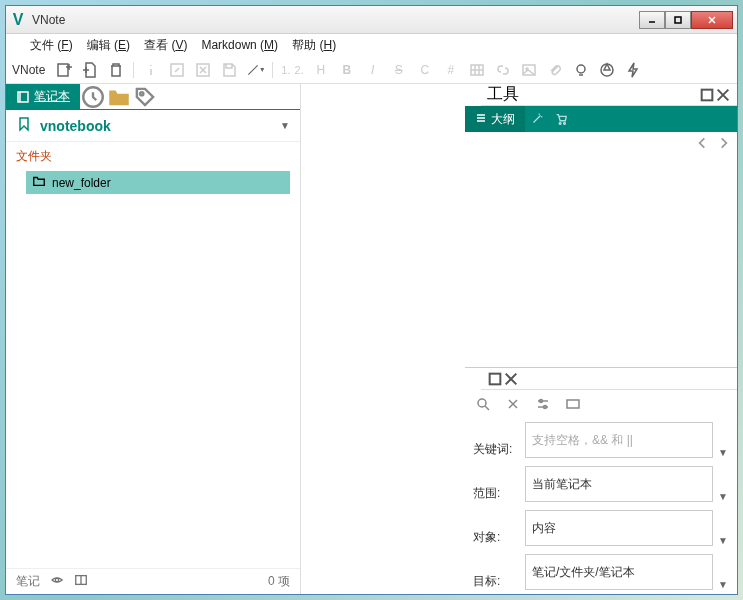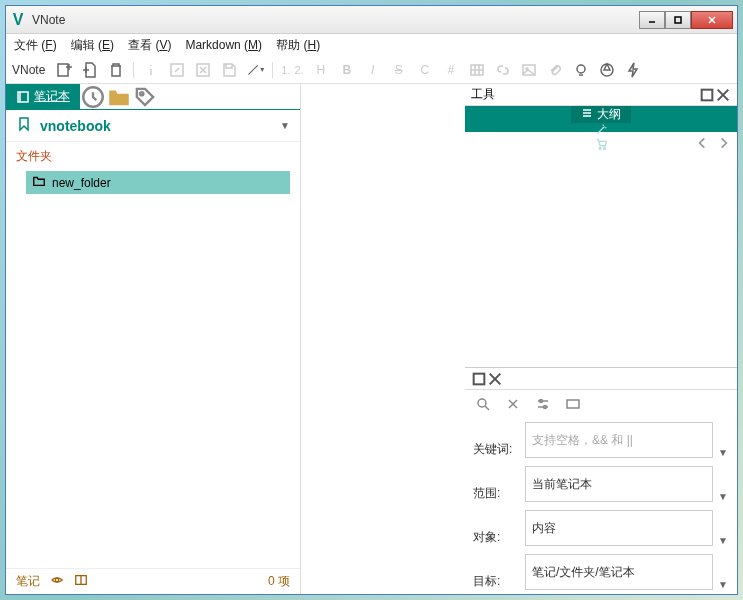--- a/index.html
+++ b/index.html
@@ -5,49 +5,49 @@
 * { box-sizing: border-box; margin: 0; padding: 0; font-family: "Microsoft YaHei", "Segoe UI", sans-serif; }
 body { background: linear-gradient(135deg, #a8d8e8, #8cc8c8, #d8e8d8); width: 743px; height: 600px; overflow: hidden; padding: 5px; }
 .window { width: 733px; height: 590px; background: #fff; border: 1px solid #4a7fb5; display: flex; flex-direction: column; }
 .titlebar { height: 28px; background: linear-gradient(#f8f8f8, #e8e8e8); display: flex; align-items: center; padding: 0 4px; border-bottom: 1px solid #d0d0d0; }
 .titlebar .app-icon { width: 16px; height: 16px; color: #00897b; margin-right: 6px; display: flex; align-items: center; justify-content: center; font-weight: bold; }
 .titlebar .title { font-size: 12px; color: #333; flex: 1; }
 .winbtns { display: flex; gap: 0; }
 .winbtn { width: 26px; height: 18px; border: 1px solid #888; background: linear-gradient(#f8f8f8, #d8d8d8); display: flex; align-items: center; justify-content: center; font-size: 10px; }
 .winbtn.close { background: linear-gradient(#e8807a, #d4453a); color: #fff; width: 42px; border-color: #a03028; }
 .winbtn svg { width: 10px; height: 10px; }
-.menubar { height: 22px; display: flex; align-items: center; padding: 0 8px; gap: 14px; font-size: 12px; color: #222; }
+.menubar { height: 22px; display: flex; align-items: center; padding: 0 24px; gap: 14px; font-size: 12px; color: #222; }
 .menubar .u { text-decoration: underline; }
 .toolbar { height: 28px; display: flex; align-items: center; padding: 0 6px; gap: 8px; border-bottom: 1px solid #e0e0e0; }
 .toolbar .tlabel { font-size: 12px; color: #333; margin-right: 2px; }
 .toolbar .ticon { width: 18px; height: 18px; display: flex; align-items: center; justify-content: center; color: #666; }
 .toolbar .ticon.disabled { color: #ccc; }
 .toolbar .sep { width: 1px; height: 16px; background: #ddd; }
 .toolbar .numbers { color: #ccc; font-size: 11px; display: flex; gap: 4px; }
 .content { flex: 1; display: flex; overflow: hidden; }
 .leftpanel { width: 295px; border-right: 1px solid #ddd; display: flex; flex-direction: column; }
 .tabs { display: flex; height: 26px; border-bottom: 1px solid #00897b; }
 .tab { display: flex; align-items: center; gap: 4px; padding: 0 10px; font-size: 12px; text-decoration: underline; }
 .tab.active { background: #00897b; color: #fff; }
 .tab .icon { width: 14px; height: 14px; display: flex; align-items: center; justify-content: center; }
 .iconbtn { width: 26px; display: flex; align-items: center; justify-content: center; color: #888; }
 .notebook-select { height: 32px; display: flex; align-items: center; padding: 0 10px; gap: 8px; color: #00897b; font-weight: bold; font-size: 14px; border-bottom: 1px solid #eee; justify-content: center; }
 .notebook-select .arrow { margin-left: auto; color: #666; font-size: 10px; }
 .section-label { font-size: 12px; padding: 6px 10px 2px; color: #c2410c; }
 .folder-tree { padding: 4px 10px; }
 .treeitem { display: flex; align-items: center; padding-left: 10px; }
 .treeitem .folder-row { flex: 1; display: flex; align-items: center; gap: 6px; background: #7fccc4; padding: 3px 6px; font-size: 12px; }
-.notes-header { display: flex; align-items: center; gap: 10px; padding: 4px 10px; font-size: 12px; color: #a16207; border-top: 1px solid #eee; margin-top: auto; position: relative; top: -340px; }
+.notes-header { display: flex; align-items: center; gap: 10px; padding: 4px 10px; font-size: 12px; color: #737373; border-top: 1px solid #eee; margin-top: auto; position: relative; top: -340px; }
 .notes-header .count { margin-left: auto; }
 .centerpanel { flex: 1; background: #fff; }
 .rightpanel { width: 272px; display: flex; flex-direction: column; }
-.panel-header { height: 22px; display: flex; align-items: center; padding: 0 6px; font-size: 12px; border-bottom: 1px solid #ddd; }
+.panel-header { height: 22px; display: flex; align-items: center; padding: 0 6px; font-size: 16px; border-bottom: 1px solid #ddd; margin-left: 16px; }
 .panel-header .title { flex: 1; }
 .panel-header .hbtn { width: 16px; height: 16px; display: flex; align-items: center; justify-content: center; color: #555; cursor: pointer; }
-.tools-tabs { display: flex; height: 26px; background: #00897b; align-items: center; flex-direction: column; }
+.tools-tabs { display: flex; height: 26px; background: #00897b; align-items: center; }
 .tools-tabs .ttab { display: flex; align-items: center; gap: 4px; padding: 0 10px; font-size: 12px; color: #fff; height: 100%; }
 .tools-tabs .ttab.active { background: #00796b; }
 .tools-tabs .ticon2 { width: 24px; display: flex; align-items: center; justify-content: center; color: #b2dfdb; }
 .outline-body { flex: 1; min-height: 140px; }
 .outline-nav { display: flex; justify-content: flex-end; gap: 8px; padding: 4px 6px; color: #999; }
 .search-panel { border-top: 1px solid #ccc; display: flex; flex-direction: column; }
 .search-toolbar { display: flex; gap: 14px; padding: 6px 10px; color: #888; }
 .search-toolbar .sicon { width: 16px; height: 16px; display: flex; align-items: center; justify-content: center; }
 .form-row { display: flex; align-items: flex-end; padding: 4px 8px; gap: 4px; font-size: 12px; }
 .form-row label { width: 48px; color: #333; }

